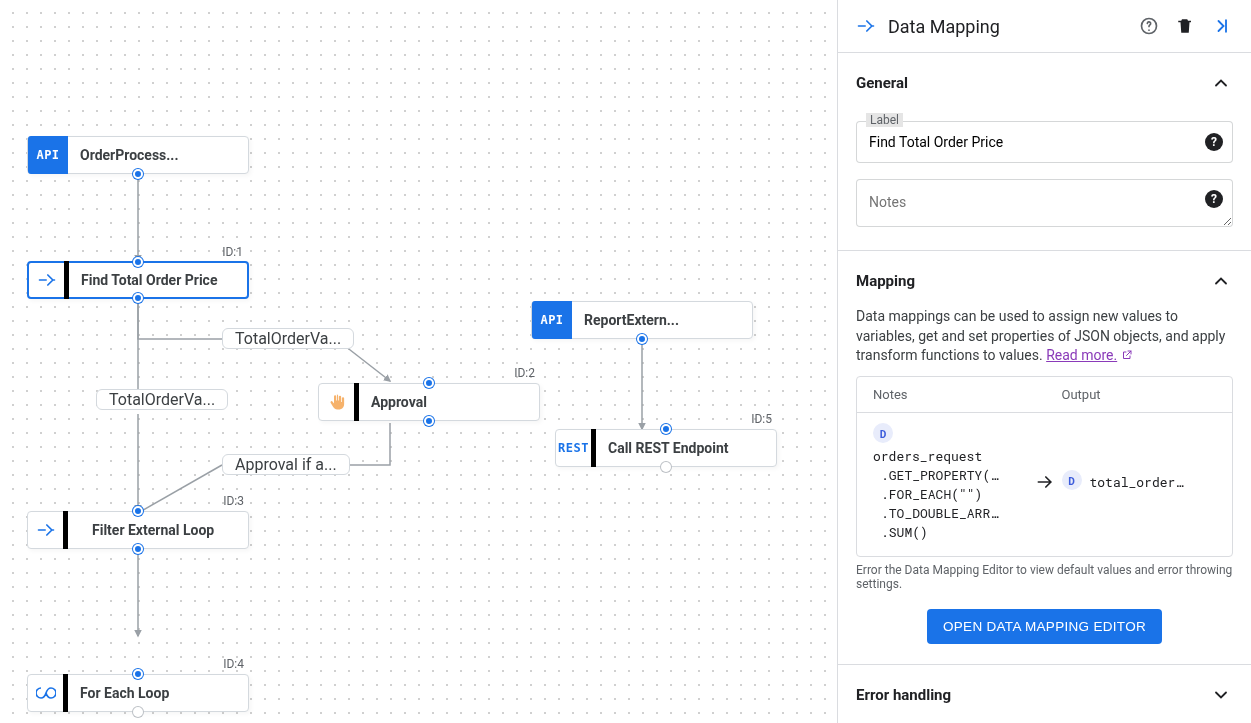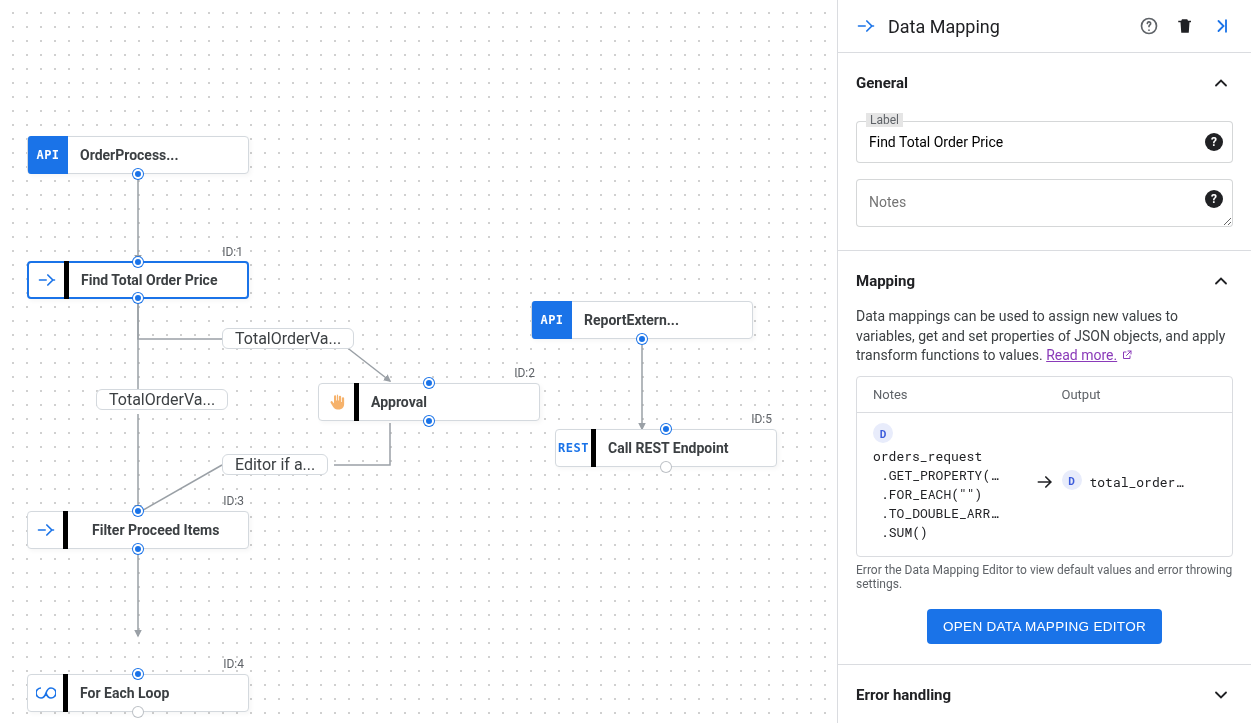--- a/index.html
+++ b/index.html
@@ -119,21 +119,21 @@
       <div class="port bottom"></div>
     </div>
 
     <div class="node" style="left:27px; top:511px;gap:12px;">
       <div class="idtag">ID:3</div>
       <div class="iconbox">
         <svg class="svg-icon" width="20" height="20" viewBox="0 0 24 24" fill="none">
             <path d="M3 12h8M13 6l6 6-6 6M21 12h-2" stroke="#1a73e8" stroke-width="2" stroke-linecap="round"></path>
           </svg>
       </div>
-      <div class="label">Filter Proceed Items</div>
+      <div class="label">Filter External Loop</div>
       <div class="port top"></div>
       <div class="port bottom"></div>
     </div>
 
     <div class="node" style="left:27px; top:674px;">
       <div class="idtag">ID:4</div>
       <div class="iconbox">
         <svg class="svg-icon" width="20" height="14" viewBox="0 0 24 14" fill="none">
             <path d="M6 1a6 6 0 1 0 0 12c3 0 5-3 6-6 1-3 3-6 6-6a6 6 0 1 1 0 12c-3 0-5-3-6-6" stroke="#1a73e8" stroke-width="2"></path>
           </svg>
@@ -156,21 +156,21 @@
       <div class="iconbox">
           <span class="rest-text">REST</span>
         </div>
       <div class="label">Call REST Endpoint</div>
       <div class="port top"></div>
       <div class="port bottom hollow"></div>
     </div>
 
     <div class="edgelabel" style="left:222px; top:328px;">TotalOrderVa...</div>
     <div class="edgelabel" style="left:96px; top:389px;">TotalOrderVa...</div>
-    <div class="edgelabel" style="left:222px; top:454px;">Editor if a...</div>
+    <div class="edgelabel" style="left:222px; top:454px;">Approval if a...</div>
   </div>
 
   <div class="panel">
     <div class="panel-head">
       <span>
         <svg class="svg-icon" width="20" height="20" viewBox="0 0 24 24" fill="none">
             <path d="M3 12h8M13 6l6 6-6 6M21 12h-2" stroke="#1a73e8" stroke-width="2" stroke-linecap="round"></path>
           </svg>
       </span>
       <span class="title">Data Mapping</span>

